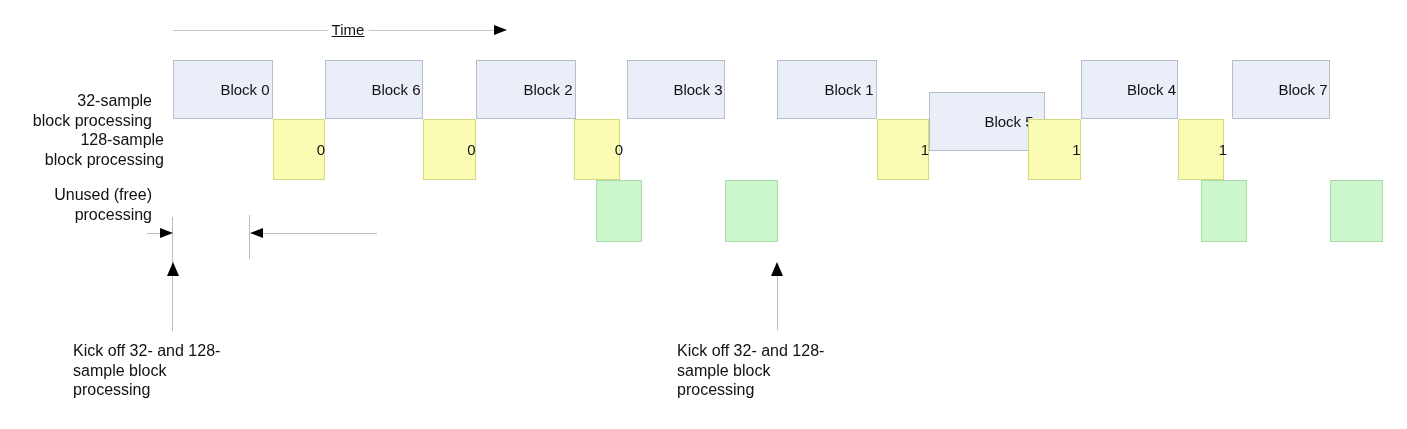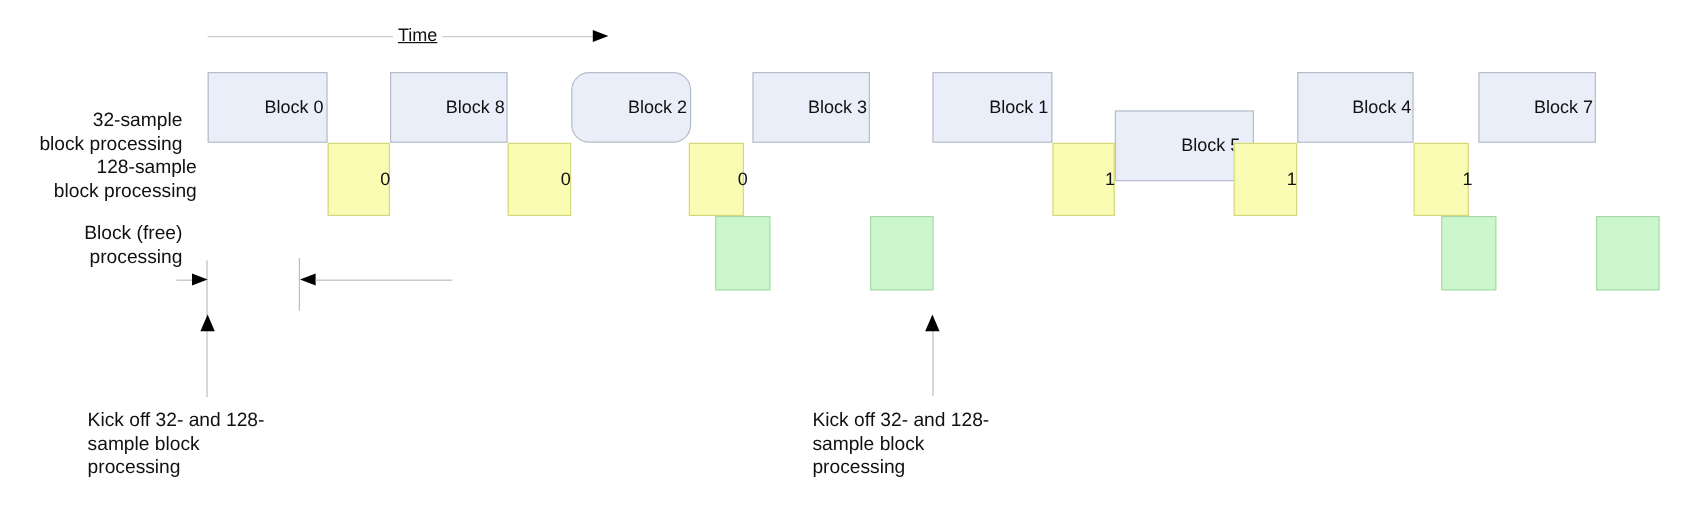--- a/index.html
+++ b/index.html
@@ -122,31 +122,31 @@
 <div class="canvas">
 
   <div class="time-line"></div>
   <span class="time-label">Time</span>
   <div class="arr arr-right time-arr"></div>
 
   <div class="row-label" id="rl0">32-sample
 block processing</div>
   <div class="row-label" id="rl1">128-sample
 block processing</div>
-  <div class="row-label" id="rl2">Block (free)
+  <div class="row-label" id="rl2">Unused (free)
 processing</div>
 
   <div id="row-32-blocks">
       <div class="blk b32" style="left: 173px; width: 100px;">
         <span>Block 0</span>
       </div>
       <div class="blk b32" style="left: 325px; width: 98px;">
-        <span>Block 8</span>
-      </div>
-      <div class="blk b32" style="left: 476px; width: 100px; border-radius: 15px;">
+        <span>Block 6</span>
+      </div>
+      <div class="blk b32" style="left: 476px; width: 100px;">
         <span>Block 2</span>
       </div>
       <div class="blk b32" style="left: 627px; width: 98px;">
         <span>Block 3</span>
       </div>
       <div class="blk b32" style="left: 777px; width: 100px;">
         <span>Block 1</span>
       </div>
       <div class="blk b32" style="left: 929px; width: 116px; margin-top: 32px;">
         <span>Block 5</span>

